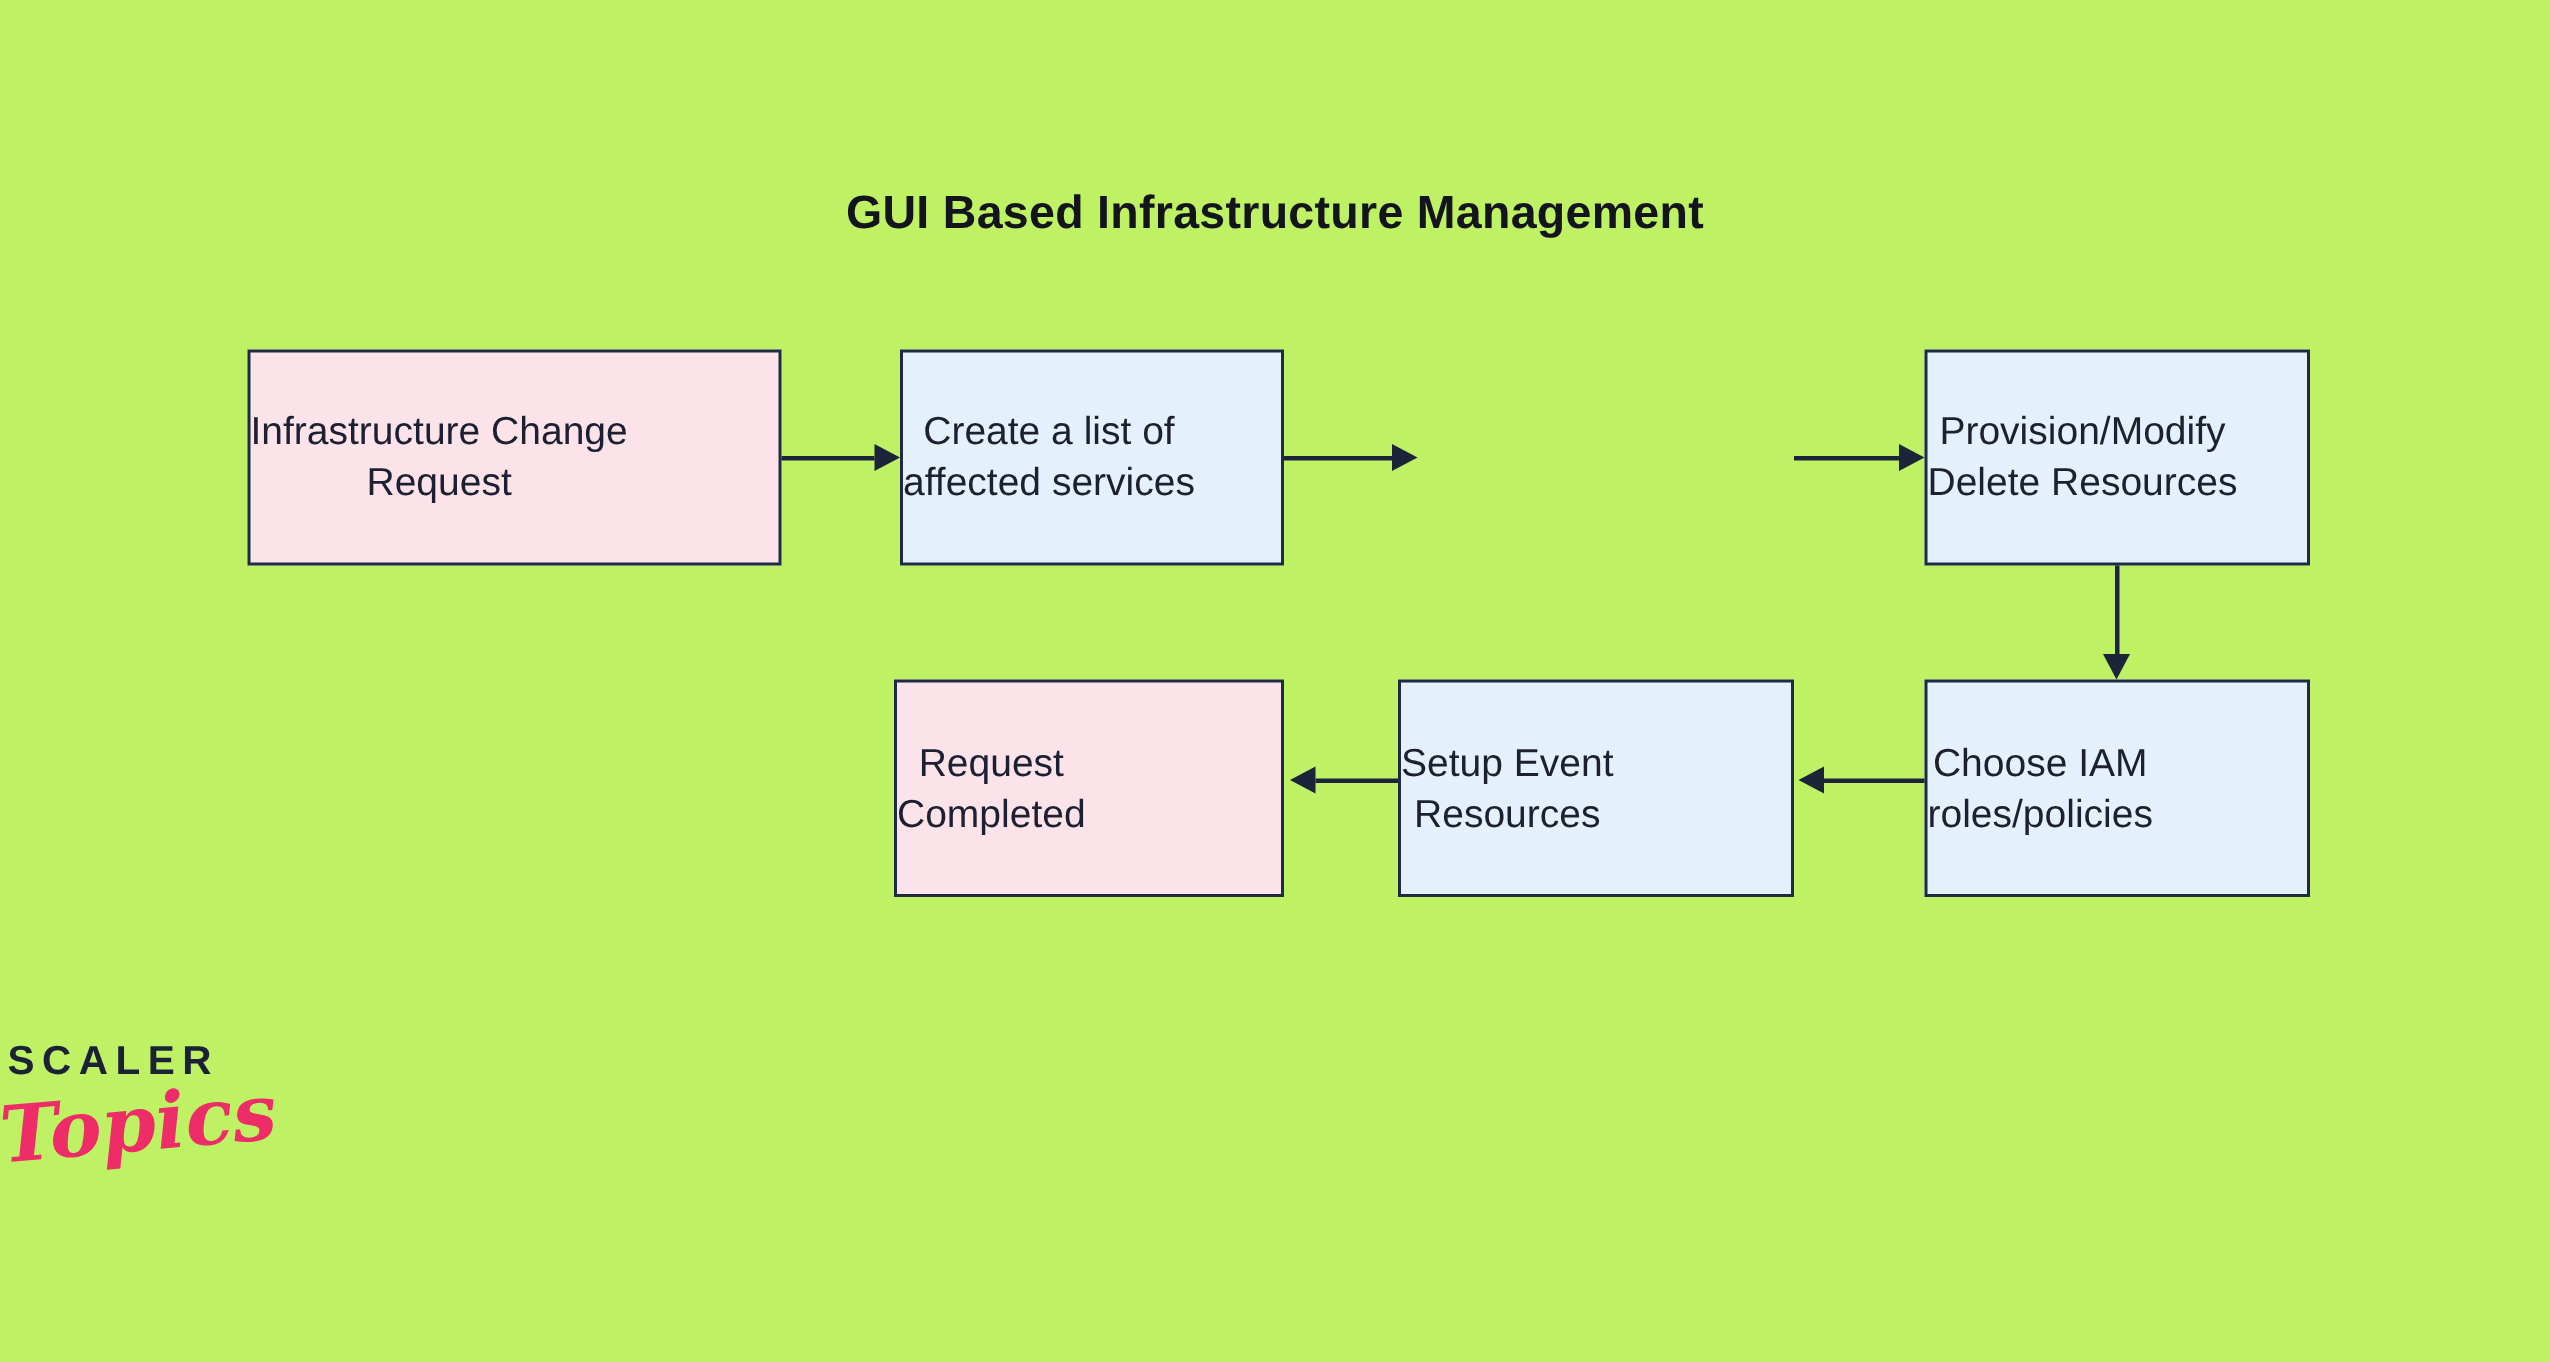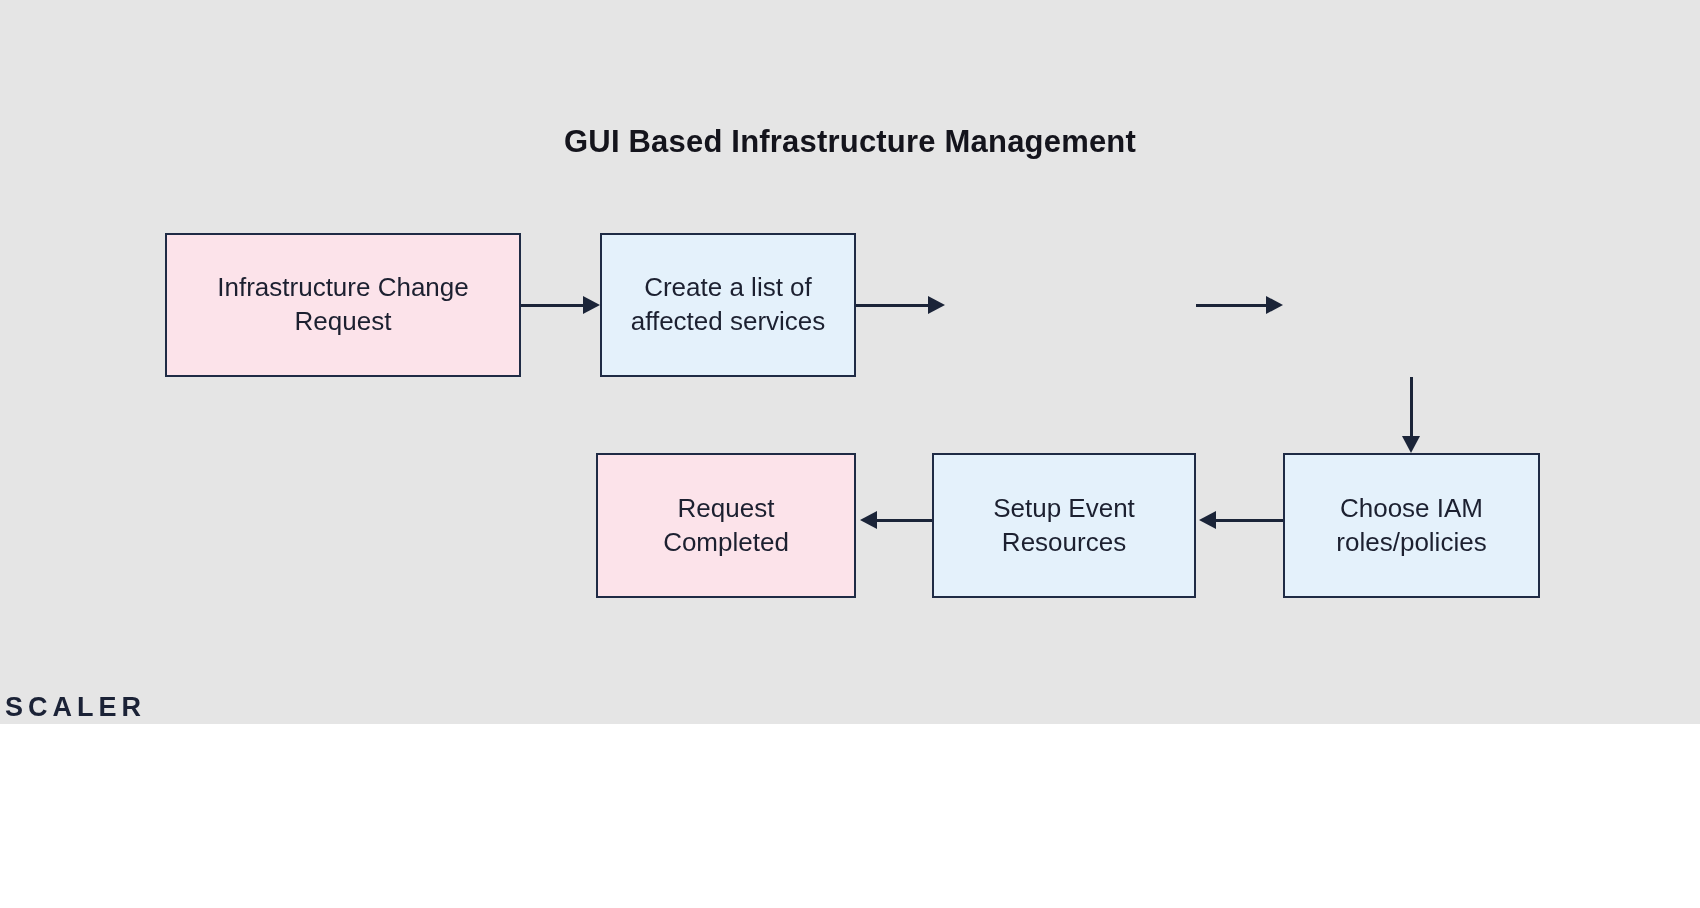--- a/index.html
+++ b/index.html
@@ -4,43 +4,43 @@
 <style>
   html, body {
     margin: 0;
     padding: 0;
     background: #ffffff;
     font-family: "Liberation Sans", sans-serif;
   }
   .canvas {
     position: relative;
     width: 1700px;
-    height: 724px;
-    background: #e5e5e5;
+    height: 908px;
+    background: #bef264;
     overflow: hidden;
   }
   .title {
     position: absolute;
     left: 0;
     top: 124px;
     width: 1700px;
     text-align: center;
     font-size: 31px;
     font-weight: bold;
     color: #14141c;
     letter-spacing: 0.2px;
     margin: 0;
   }
   .node {
     position: absolute;
     box-sizing: border-box;
     border: 2px solid #1f2b45;
     display: flex;
     align-items: center;
-    justify-content: center;
+    justify-content: flex-start;
     text-align: center;
     font-size: 26px;
     line-height: 1.3;
     color: #1c2030;
   }
   .node span { white-space: pre-line; }
   .pink { background: #fce3ea; }
   .blue { background: #e4f1fb; }
 
   
@@ -134,20 +134,24 @@
   <h1 class="title">GUI Based Infrastructure Management</h1>
 
   <div class="node pink n1">
     <span>Infrastructure Change
 Request</span>
   </div>
   <div class="node blue n2">
     <span>Create a list of
 affected services</span>
   </div>
+  <div class="node blue n4">
+    <span>Provision/Modify
+Delete Resources</span>
+  </div>
 
   <div class="node blue n5">
     <span>Choose IAM
 roles/policies</span>
   </div>
   <div class="node blue n6">
     <span>Setup Event
 Resources</span>
   </div>
   <div class="node pink n7">

